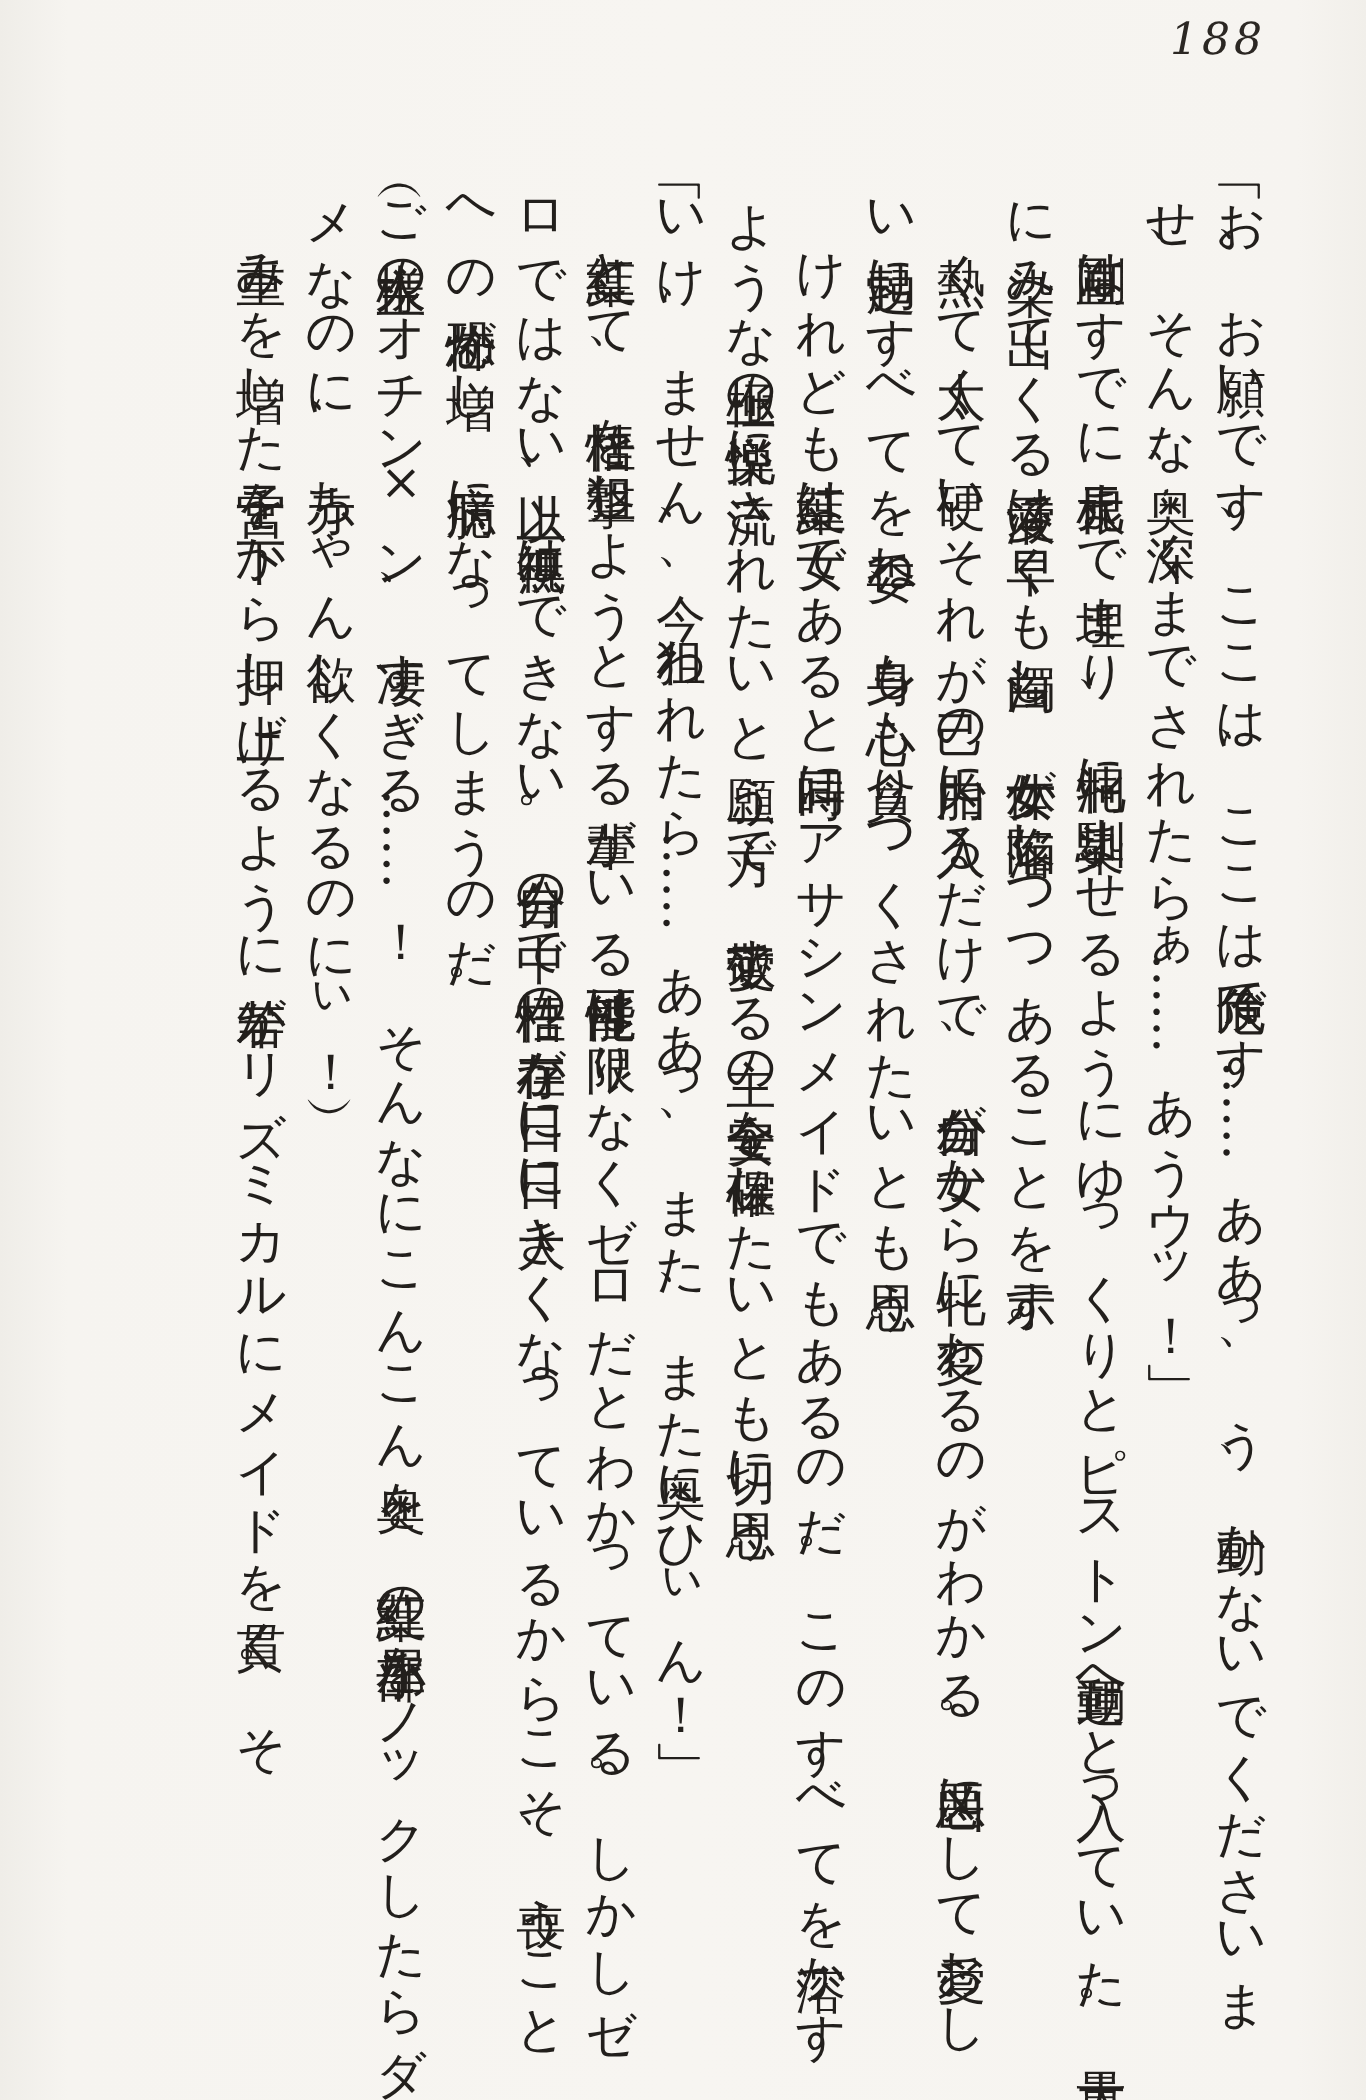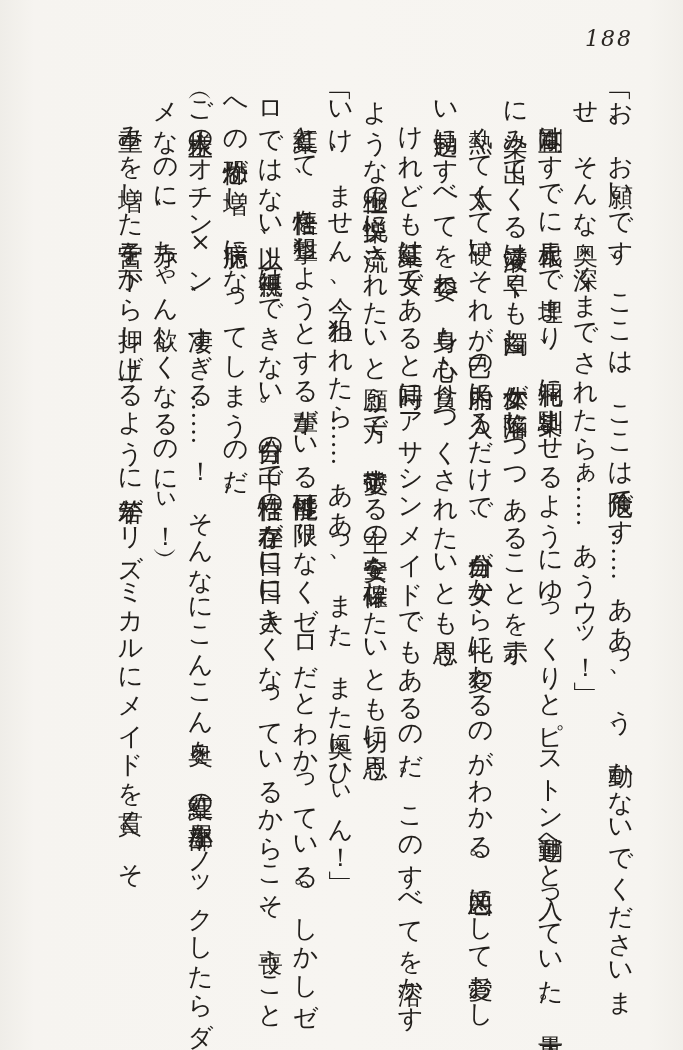--- a/index.html
+++ b/index.html
@@ -12,21 +12,21 @@
     width: 683px;
     height: 1050px;
     margin: 0 auto;
     background: linear-gradient(90deg, #efede8 0%, #f6f4f0 5%, #f7f5f1 50%, #f6f4f0 95%, #f1efea 100%);
     font-family: "DejaVu Serif", "Liberation Serif", serif;
     color: #221f1c;
     overflow: hidden;
   }
   .page-number {
     position: absolute;
-    top: 26px;
+    top: 8px;
     left: 585px;
     font-size: 22px;
     font-style: italic;
     letter-spacing: 2px;
     color: #2b2723;
   }
   .text-block {
     position: absolute;
     top: 84px;
     left: 38px;

